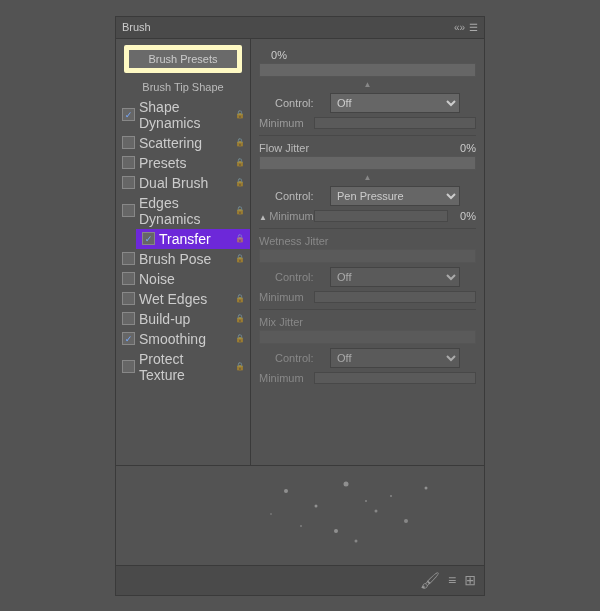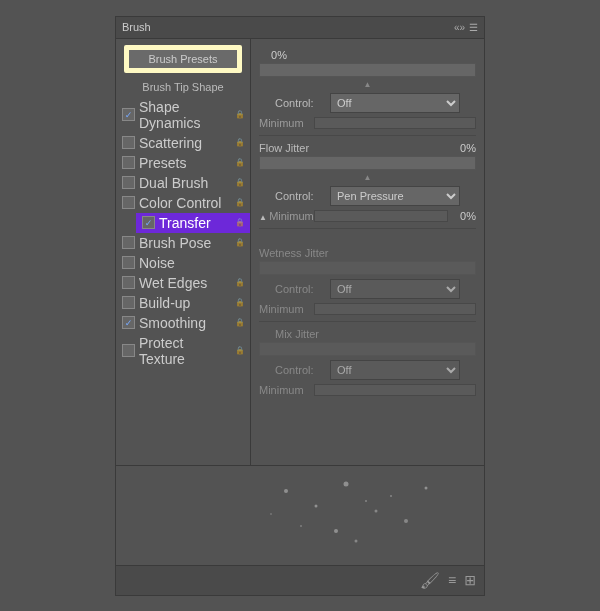--- a/index.html
+++ b/index.html
@@ -272,21 +272,21 @@
             <span class="item-label">Presets</span>
             <span class="lock-icon" style="font-size: 8px; opacity: 0.5;">🔒</span>
           </div>
           <div class="sidebar-item">
             <span class="checkbox empty"></span>
             <span class="item-label">Dual Brush</span>
             <span class="lock-icon" style="font-size: 8px; opacity: 0.5;">🔒</span>
           </div>
           <div class="sidebar-item">
             <span class="checkbox empty"></span>
-            <span class="item-label">Color Control</span>
+            <span class="item-label">Edges Dynamics</span>
             <span class="lock-icon" style="font-size: 8px; opacity: 0.5;">🔒</span>
           </div>
           <div class="sidebar-item selected">
             <span class="checkbox checked"></span>
             <span class="item-label">Transfer</span>
             <span class="lock-icon" style="font-size: 8px; opacity: 0.5;">🔒</span>
           </div>
           <div class="sidebar-item">
             <span class="checkbox empty"></span>
             <span class="item-label">Brush Pose</span>
@@ -370,21 +370,21 @@
           <span style="font-size:8px;color:#bbb;">▲ </span>
           <span>Minimum</span>
         </span>
         <div class="minimum-bar"></div>
         <span style="width:28px;text-align:right;font-size:11px;color:#ccc;">0%</span>
       </div>
 
       <div class="section-divider"></div>
 
       <div class="jitter-label-row">
-        <span class="jitter-label" style="color:#888;margin-top:12px;">Wetness Jitter</span>
+        <span class="jitter-label" style="color:#888;">Wetness Jitter</span>
       </div>
       <div class="jitter-bar-row">
         <div class="jitter-bar" style="background:#5a5a5a;"></div>
       </div>
 
       <div class="control-row">
         <span class="control-label" style="color:#888;">Control:</span>
         <select class="control-select" style="background:#5a5a5a;color:#aaa;">
           <option>Off</option>
           <option>Fade</option>
@@ -392,21 +392,21 @@
         </select>
       </div>
       <div class="minimum-row">
         <span class="minimum-label" style="color:#888;">Minimum</span>
         <div class="minimum-bar"></div>
       </div>
 
       <div class="section-divider"></div>
 
       <div class="jitter-label-row">
-        <span class="jitter-label" style="color:#888;margin-left:16px;">Mix Jitter</span>
+        <span class="jitter-label" style="color:#888;">Mix Jitter</span>
       </div>
       <div class="jitter-bar-row">
         <div class="jitter-bar" style="background:#5a5a5a;"></div>
       </div>
 
       <div class="control-row">
         <span class="control-label" style="color:#888;">Control:</span>
         <select class="control-select" style="background:#5a5a5a;color:#aaa;">
           <option>Off</option>
           <option>Fade</option>

